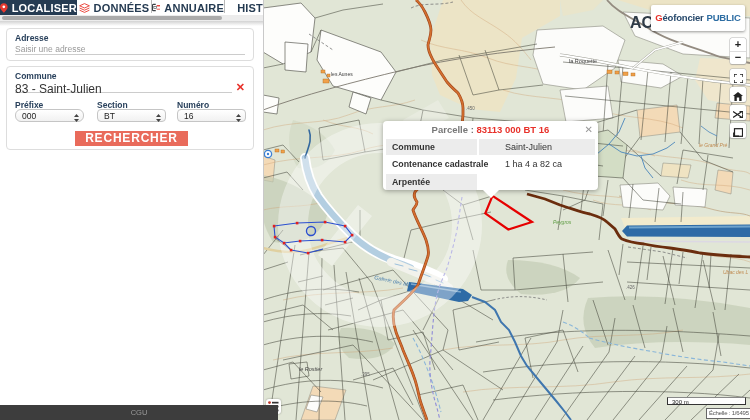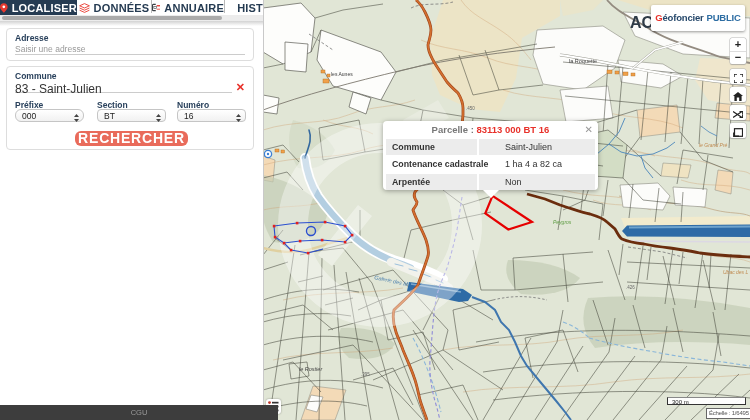--- a/index.html
+++ b/index.html
@@ -16,21 +16,21 @@
   #scrollbar{position:absolute;left:0;top:15px;width:263px;height:6px;background:#ececec;}
   #scrollthumb{position:absolute;left:2px;top:1px;width:220px;height:4px;border-radius:2px;background:#ababab;}
   #panelshadow{position:absolute;left:0;top:21px;width:263px;height:5px;background:linear-gradient(#d2d2d2,rgba(255,255,255,0));}
   .card{position:absolute;left:6px;width:246px;background:#fff;border:1px solid #ddd;border-radius:4px;}
   #card1{top:28px;height:31px;}
   #card2{top:66px;height:82px;}
   .lbl{position:absolute;font-size:8.5px;font-weight:bold;color:#29415c;}
   .inputline{position:absolute;font-size:8.5px;color:#999;border-bottom:1px solid #ccc;}
   .selbox{position:absolute;top:42px;height:13px;border:1px solid #c5c5c5;border-radius:4px;background:linear-gradient(#fff,#f1f1f1);font-size:8.5px;color:#222;line-height:13px;padding-left:6px;box-sizing:border-box;width:69px;}
   .spin{position:absolute;right:4px;top:2.5px;}
-  #btn{position:absolute;left:68px;top:64px;width:113px;height:15px;background:#e96b5b;border-radius:6px;color:#fff;font-size:14px;font-weight:bold;letter-spacing:.8px;text-align:center;line-height:15px;}
+  #btn{position:absolute;left:68px;top:64px;width:113px;height:15px;background:#e96b5b;border-radius:0;color:#fff;font-size:12px;font-weight:bold;letter-spacing:.8px;text-align:center;line-height:15px;}
   #cgu{position:absolute;left:0;top:405px;width:278px;height:15px;background:#3d3d3d;color:#9b9b9b;font-size:7.5px;text-align:center;line-height:15px;}
   
   #logo{position:absolute;left:651px;top:5px;width:94px;height:25.5px;background:#fff;border-radius:2px;box-shadow:0 1px 3px rgba(0,0,0,.4);text-align:center;line-height:25.5px;font-size:9.5px;letter-spacing:-0.2px;font-weight:bold;white-space:nowrap;}
   .mbtn{position:absolute;left:730px;width:16px;background:#fff;border-radius:2px;box-shadow:0 0 0 0.5px #b5b5b5,0 1px 1px rgba(0,0,0,.25);}
   #zoomctl{top:38px;height:26px;}
   #zoomctl .half{height:13px;text-align:center;font-weight:bold;color:#222;font-size:11px;line-height:13px;}
   #zoomctl .half+.half{border-top:1px solid #ddd;box-sizing:border-box;line-height:11px;}
   .sqbtn{height:15px;padding-top:0px;text-align:center;}
   #fsbtn{top:69px;}  #homebtn{top:87px;}  #shufbtn{top:105px;}  #extbtn{top:123px;}
   .sqbtn svg{margin-top:2px;}
@@ -310,21 +310,20 @@
   <div class="prow" style="top:17.5px;">
         <div class="pcell pl">Commune</div>
         <div class="pcell pr">Saint-Julien</div>
       </div>
   <div class="prow rowwhite" style="top:35px;">
         <div class="pcell pl">Contenance cadastrale</div>
         <div class="pcell pr">1 ha 4 a 82 ca</div>
       </div>
   <div class="prow" style="top:52.5px;">
         <div class="pcell pl">Arpentée</div>
-        <div class="pcell pr">Non</div>
       </div>
 </div>
 <div id="popuparrow"></div>
 
 <div id="leftcol">
   <div id="panelshadow"></div>
   <div class="card" id="card1">
     <div class="lbl" style="left:8px;top:4px;">Adresse</div>
     <div class="inputline" style="left:8px;top:15px;width:230px;height:10px;">Saisir une adresse</div>
   </div>

